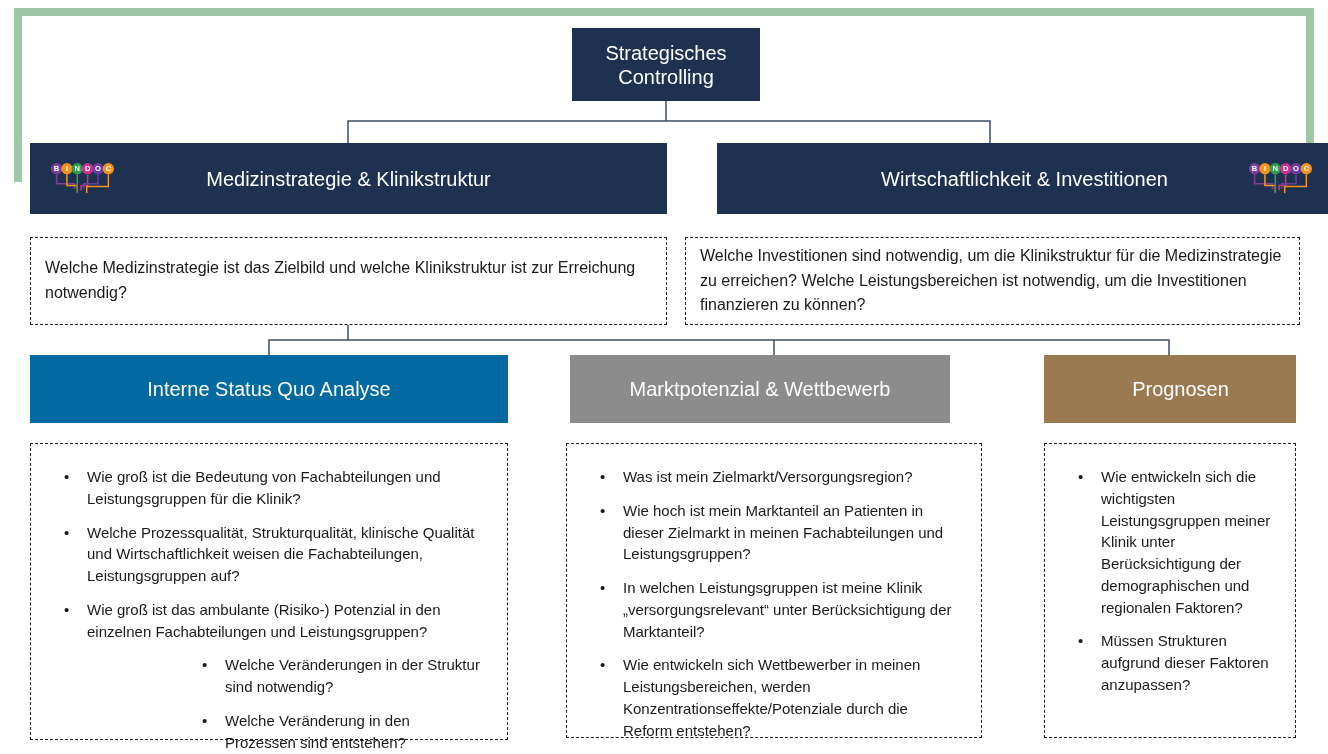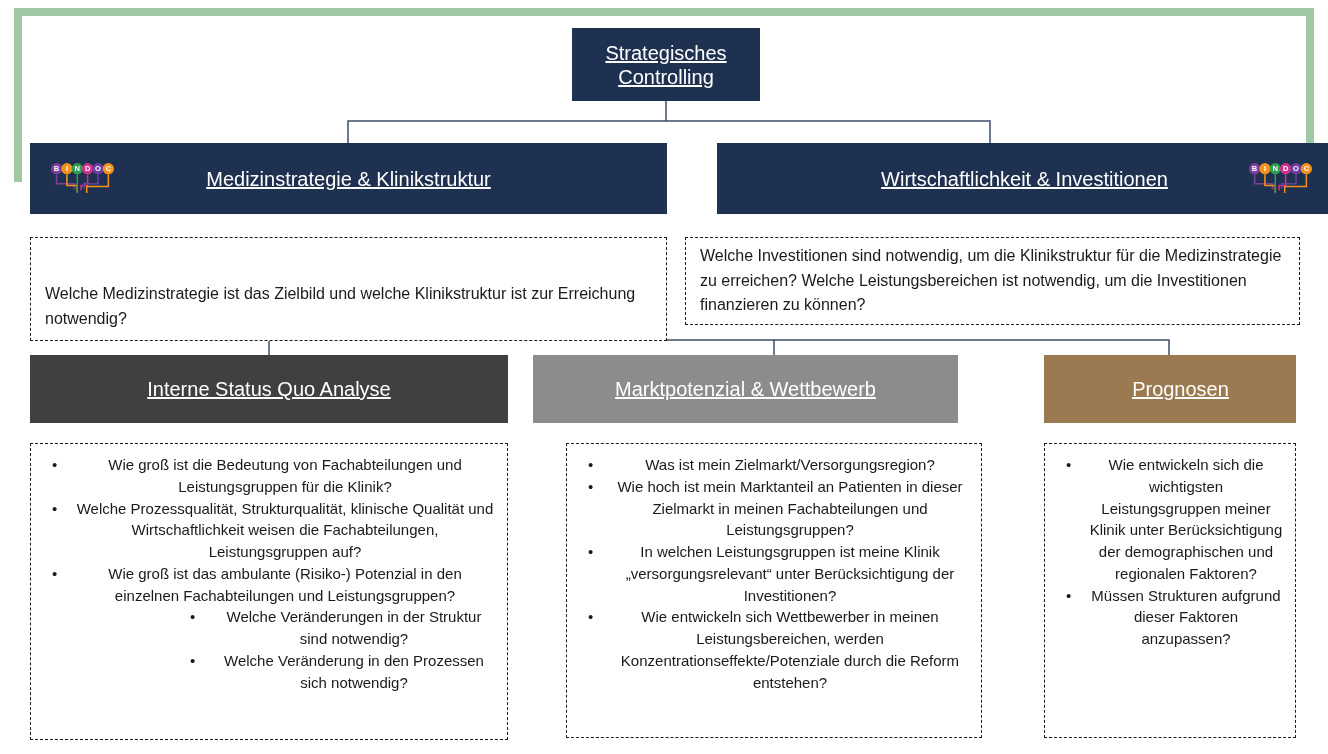--- a/index.html
+++ b/index.html
@@ -3,40 +3,40 @@
 <meta charset="utf-8">
 <style>
   html,body{margin:0;padding:0;background:#fff;}
   .canvas{
     position:relative;width:1328px;height:754px;background:#ffffff;overflow:hidden;
     font-family:"Liberation Sans","DejaVu Sans",sans-serif;color:#1a1a1a;
   }
   svg.overlay{position:absolute;left:0;top:0;pointer-events:none;}
   .node{position:absolute;display:flex;align-items:center;justify-content:center;
         color:#ffffff;text-align:center;box-sizing:border-box;}
-  .node .title{font-size:20px;line-height:1.2;text-decoration:underline;}
+  .node .title{font-size:20px;line-height:1.2;}
   .root{left:572px;top:28px;width:188px;height:73px;}
   .branch-left{left:30px;top:143px;width:637px;height:71px;}
   .branch-right{left:685px;top:143px;width:615px;height:71px;}
   .logo-wrap{position:absolute;top:50%;transform:translateY(-50%);width:64px;height:34px;}
   .logo-left{left:20px;}
   .logo-right{right:20px;}
   .dashedbox{position:absolute;border:1.6px dashed #1a1a1a;box-sizing:border-box;background:#fff;}
   .qbox{display:flex;align-items:center;padding:8px 14px;font-size:16px;line-height:1.55;}
-  .q-left{left:30px;top:237px;width:637px;height:104px;align-items:flex-end;}
+  .q-left{left:30px;top:237px;width:637px;height:88px;}
   .q-right{left:685px;top:237px;width:615px;height:88px;}
   .sub1{left:30px;top:355px;width:478px;height:68px;}
-  .sub2{left:533px;top:355px;width:425px;height:68px;}
+  .sub2{left:570px;top:355px;width:380px;height:68px;}
   .sub3{left:1044px;top:355px;width:252px;height:68px;padding-left:21px;}
   .listbox{padding:10px 12px 8px 12px;font-size:15px;line-height:1.45;}
   .list1{left:30px;top:443px;width:478px;height:297px;}
   .list2{left:566px;top:443px;width:416px;height:295px;}
   .list3{left:1044px;top:443px;width:252px;height:295px;}
   ul.bullets{list-style:none;margin:0;padding:0;}
-  ul.bullets li{position:relative;padding-left:32px;margin:0;text-align:center;}
+  ul.bullets li{position:relative;padding-left:32px;margin:12px;}
   ul.bullets li::before{content:"\2022";position:absolute;left:9px;top:0;}
   ul.bullets.nested{margin-left:138px;}
 </style>
 </head>
 <body>
 
 <div class="canvas">
 
   <svg class="overlay" width="1328" height="754" viewBox="0 0 1328 754">
     <path d="M18,182 V12 H1310 V176" fill="none" stroke-width="8" style="stroke: rgb(159, 201, 165);"></path>
@@ -96,46 +96,46 @@
         </svg></span>
   </div>
 
   <div class="dashedbox qbox q-left">
     <div>Welche Medizinstrategie ist das Zielbild und welche Klinikstruktur ist zur Erreichung notwendig?</div>
   </div>
   <div class="dashedbox qbox q-right">
     <div>Welche Investitionen sind notwendig, um die Klinikstruktur für die Medizinstrategie zu erreichen? Welche Leistungsbereichen ist notwendig, um die Investitionen finanzieren zu können?</div>
   </div>
 
-  <div class="node sub1" style="background: #404040;">
+  <div class="node sub1" style="background: #0369a1;">
     <div class="title">Interne Status Quo Analyse</div>
   </div>
   <div class="node sub2" style="background: rgb(140, 140, 140);">
     <div class="title">Marktpotenzial &amp; Wettbewerb</div>
   </div>
   <div class="node sub3" style="background: rgb(155, 122, 82);">
     <div class="title">Prognosen</div>
   </div>
 
   <div class="dashedbox listbox list1">
     <ul class="bullets">
         <li>Wie groß ist die Bedeutung von Fachabteilungen und Leistungsgruppen für die Klinik?</li>
         <li>Welche Prozessqualität, Strukturqualität, klinische Qualität und Wirtschaftlichkeit weisen die Fachabteilungen, Leistungsgruppen auf?</li>
         <li>Wie groß ist das ambulante (Risiko-) Potenzial in den einzelnen Fachabteilungen und Leistungsgruppen?</li>
       </ul>
     <ul class="bullets nested">
         <li>Welche Veränderungen in der Struktur sind notwendig?</li>
-        <li>Welche Veränderung in den Prozessen sich notwendig?</li>
+        <li>Welche Veränderung in den Prozessen sind entstehen?</li>
       </ul>
   </div>
   <div class="dashedbox listbox list2">
     <ul class="bullets">
         <li>Was ist mein Zielmarkt/Versorgungsregion?</li>
         <li>Wie hoch ist mein Marktanteil an Patienten in dieser Zielmarkt in meinen Fachabteilungen und Leistungsgruppen?</li>
-        <li>In welchen Leistungsgruppen ist meine Klinik „versorgungsrelevant“ unter Berücksichtigung der Investitionen?</li>
+        <li>In welchen Leistungsgruppen ist meine Klinik „versorgungsrelevant“ unter Berücksichtigung der Marktanteil?</li>
         <li>Wie entwickeln sich Wettbewerber in meinen Leistungsbereichen, werden Konzentrationseffekte/Potenziale durch die Reform entstehen?</li>
       </ul>
   </div>
   <div class="dashedbox listbox list3">
     <ul class="bullets">
         <li>Wie entwickeln sich die wichtigsten Leistungsgruppen meiner Klinik unter Berücksichtigung der demographischen und regionalen Faktoren?</li>
         <li>Müssen Strukturen aufgrund dieser Faktoren anzupassen?</li>
       </ul>
   </div>
 

